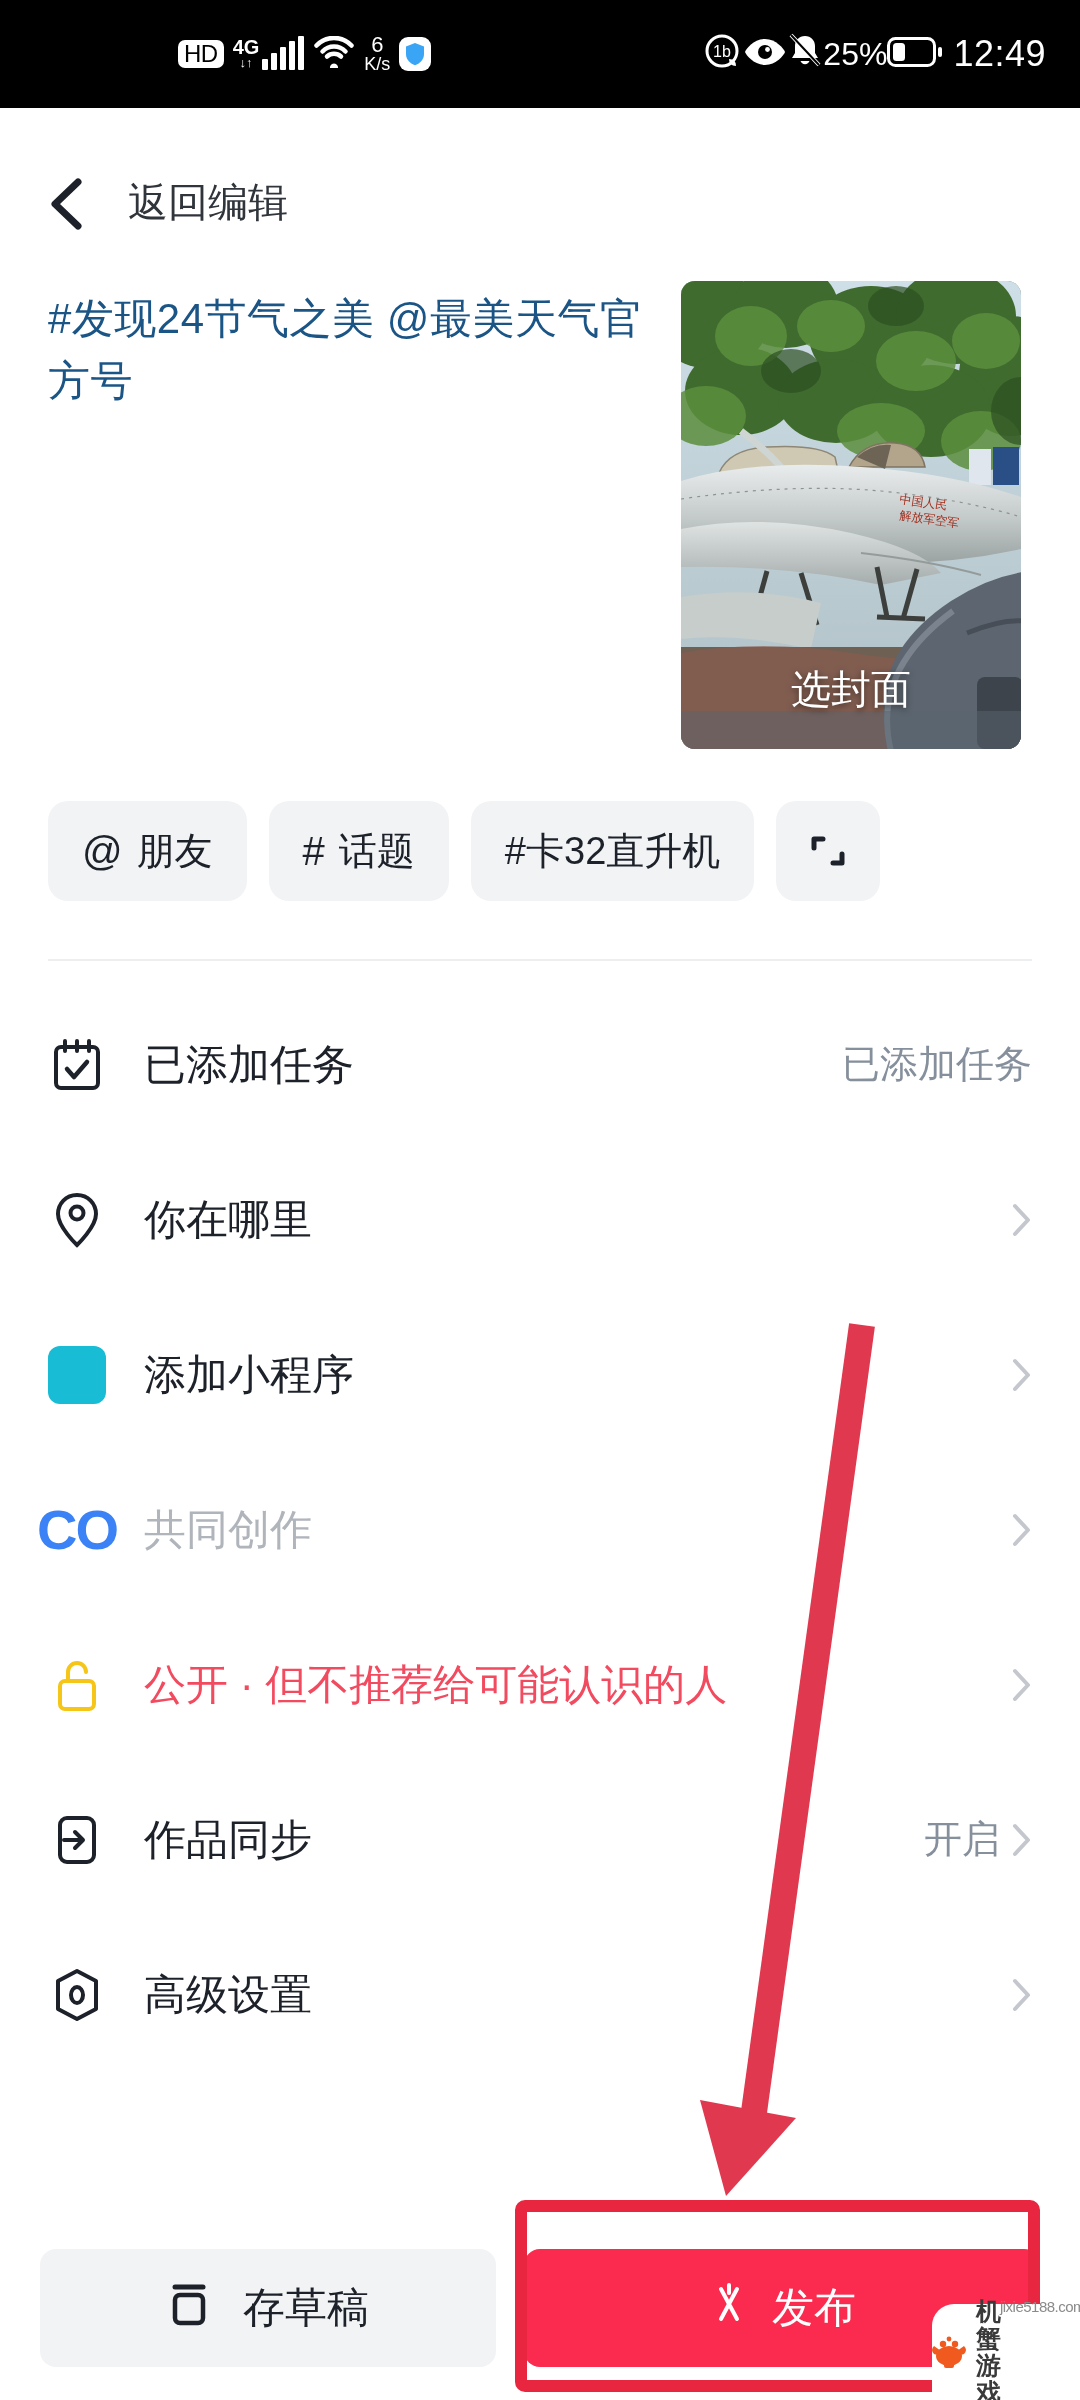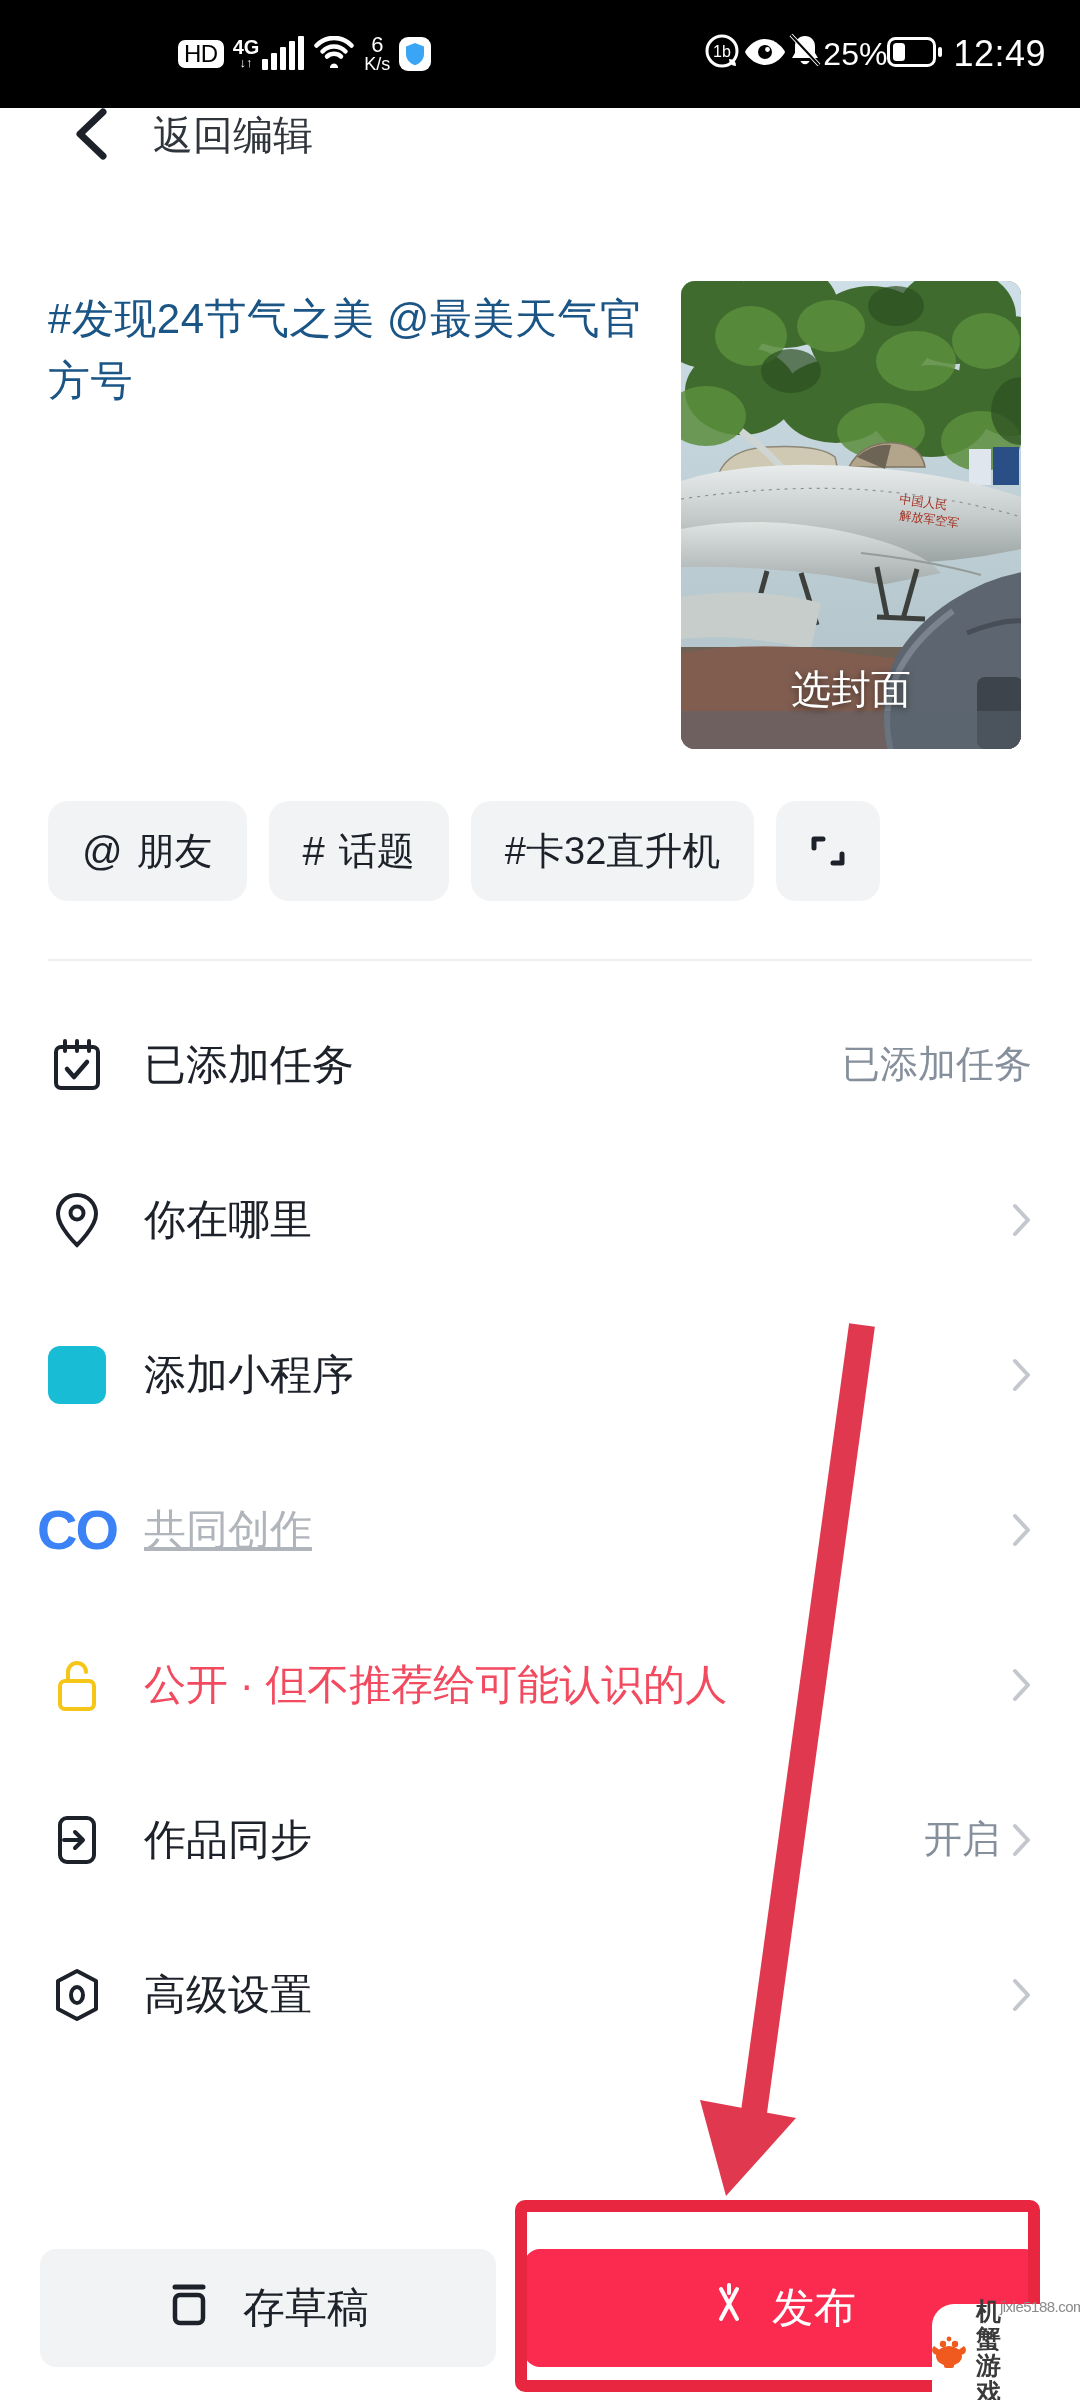--- a/index.html
+++ b/index.html
@@ -25,21 +25,21 @@
   .bars i:nth-child(5){height:34px;}
   .spd { font-size:22px; line-height:21px; text-align:center; }
   .spd small{ display:block; font-size:18px; line-height:19px; }
   .shield { width:32px; height:34px; background:#fff; border-radius:9px;
     display:flex; align-items:center; justify-content:center; }
   .pct { font-size:32px; letter-spacing:0px; }
   .clock { font-size:36px; margin-left:10px; letter-spacing:0.5px; }
 
   
   .navbar { position:absolute; top:108px; left:0; width:1012px; height:122px;
-    display:flex; align-items:flex-start;margin-left:25px; }
+    display:flex; align-items:flex-end; }
   .back-chevron { margin-left:46px; width:40px; height:52px; }
   .nav-title { font-size:40px; color:#30353c; margin-left:42px; }
 
   
   .caption { position:absolute; left:48px; top:288px; width:600px;
     font-size:42px; line-height:62px; color:#1b5586; letter-spacing:0.5px; }
 
   .cover { position:absolute; left:681px; top:281px; width:340px; height:468px;
     border-radius:14px; overflow:hidden; background:#6b7a63; }
   .cover svg { position:absolute; inset:0; width:100%; height:100%; }
@@ -59,21 +59,21 @@
   .divider { position:absolute; left:48px; top:959px; width:984px; height:2px;
     background:#eceef0; }
 
   
   .rows { position:absolute; left:0; top:987px; width:1080px; }
   .row { position:relative; height:155px; display:flex; align-items:center;
     padding:0 48px; }
   .row-ico { width:58px; height:58px; flex:0 0 58px;
     display:flex; align-items:center; justify-content:center; }
   .row-label { font-size:42px; color:#1d2129; margin-left:38px; }
-  .row-label.muted { color:#b0b4bb;text-decoration:underline; }
+  .row-label.muted { color:#b0b4bb; }
   .row-right { margin-left:auto; display:flex; align-items:center; gap:12px; }
   .row-value { font-size:38px; color:#86909c; }
   .chev { width:20px; height:34px; }
 
   .mini-app-ico { width:58px; height:58px; background:#18bcd4; border-radius:12px;
     display:flex; align-items:center; justify-content:center; }
   .co-ico { font-size:56px; color:#3b82f6; letter-spacing:-2px; font-weight:700; }
 
   
   .bottom { position:absolute; left:0; bottom:0; width:1080px; height:185px;

